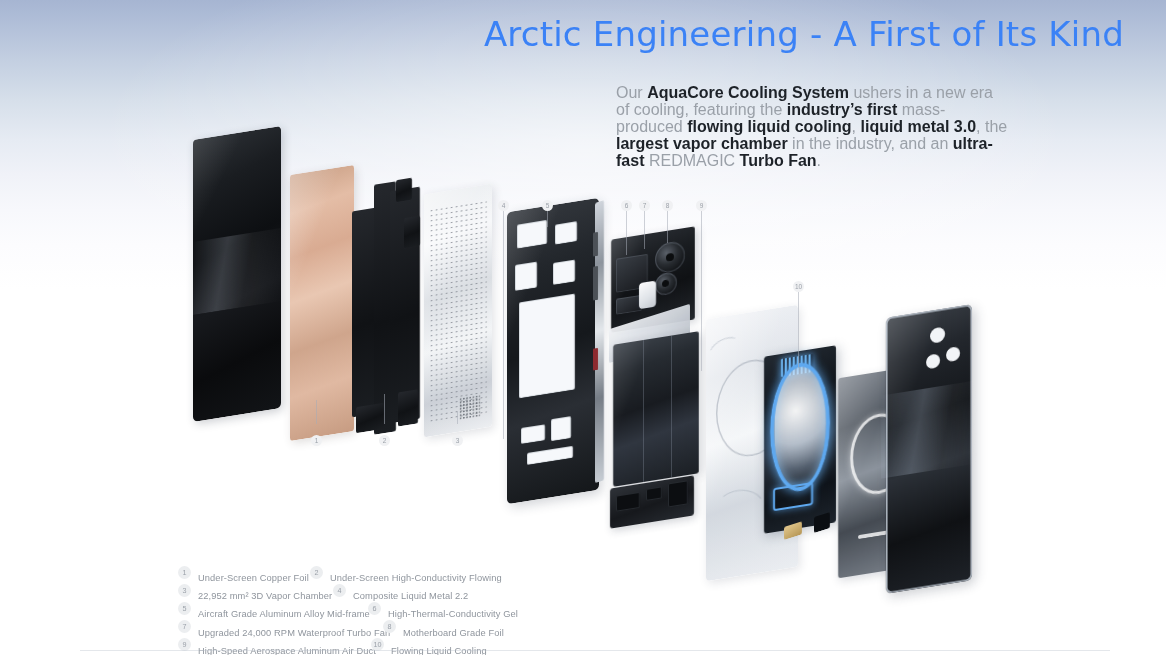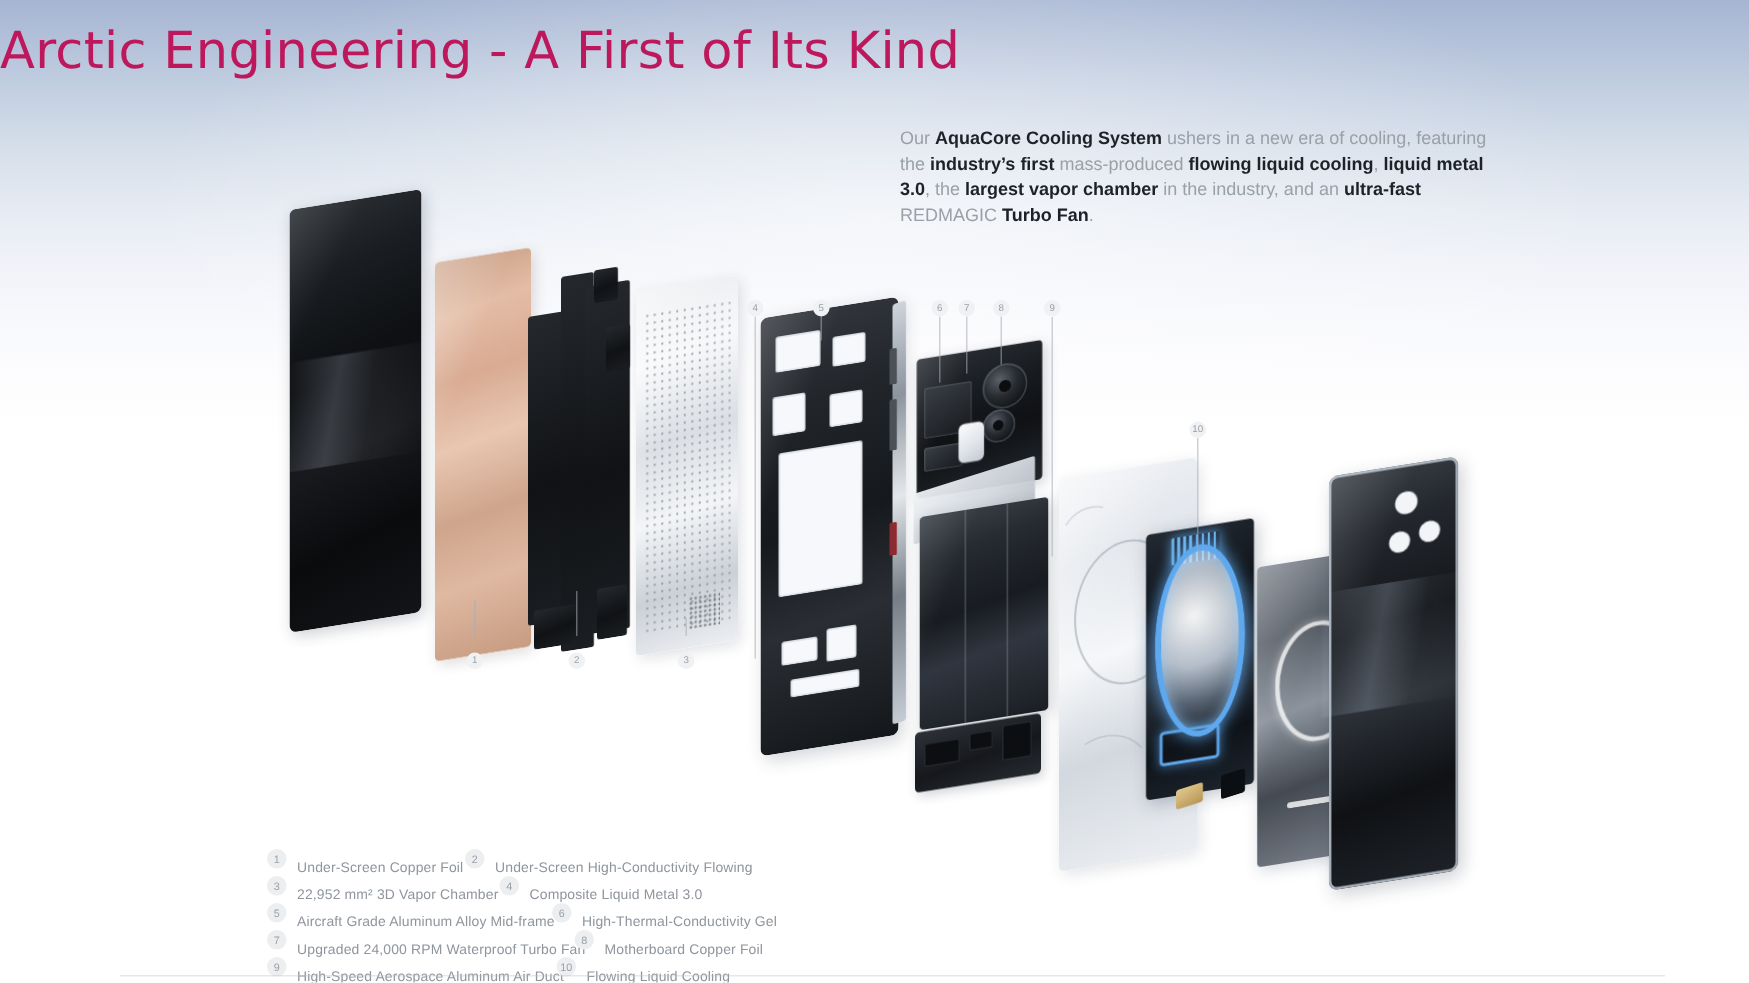--- a/index.html
+++ b/index.html
@@ -26,30 +26,30 @@
       #ffffff 655px);
   }
   #bg-haze{
     position:absolute; left:0; top:0; width:1166px; height:400px;
     background:radial-gradient(ellipse 700px 300px at 50% 150px, rgba(255,255,255,.55) 0%, rgba(255,255,255,0) 70%);
   }
 
   
   #page-title{
     position:absolute; left:0; top:14px; width:1124px;
-    text-align:left;
+    text-align:right;
     font-size:34px; font-weight:400; letter-spacing:.2px;
-    color:#be185d;
+    color:#3b82f6;
     font-family:"DejaVu Sans","Liberation Sans",sans-serif;
   }
 
   
   #intro{
-    position:absolute; left:600px; top:84px; width:392px;
-    font-size:12px; line-height:17px; color:#9aa0a8;
+    position:absolute; left:616px; top:84px; width:392px;
+    font-size:16px; line-height:17px; color:#9aa0a8;
     font-family:"Liberation Sans",sans-serif;
     text-align:left;
   }
   #intro b{ color:#1d2228; font-weight:700; }
 
   
   #stage{
     position:absolute; left:0; top:0; width:1166px; height:600px;
   }
   .part{ position:absolute; transform-style:preserve-3d; }
@@ -426,41 +426,41 @@
         <span class="lg-text">Under-Screen High-Conductivity Flowing</span>
       </div>
     </div>
     <div class="lg-row">
       <div class="lg-item" style="left: 0px;">
         <span class="lg-badge">3</span>
         <span class="lg-text">22,952 mm² 3D Vapor Chamber</span>
       </div>
       <div class="lg-item" style="left: 155px;">
         <span class="lg-badge">4</span>
-        <span class="lg-text">Composite Liquid Metal 3.0</span>
+        <span class="lg-text">Composite Liquid Metal 2.2</span>
       </div>
     </div>
     <div class="lg-row">
       <div class="lg-item" style="left: 0px;">
         <span class="lg-badge">5</span>
         <span class="lg-text">Aircraft Grade Aluminum Alloy Mid-frame</span>
       </div>
       <div class="lg-item" style="left: 190px;">
         <span class="lg-badge">6</span>
         <span class="lg-text">High-Thermal-Conductivity Gel</span>
       </div>
     </div>
     <div class="lg-row">
       <div class="lg-item" style="left: 0px;">
         <span class="lg-badge">7</span>
         <span class="lg-text">Upgraded 24,000 RPM Waterproof Turbo Fan</span>
       </div>
       <div class="lg-item" style="left: 205px;">
         <span class="lg-badge">8</span>
-        <span class="lg-text">Motherboard Copper Foil</span>
+        <span class="lg-text">Motherboard Grade Foil</span>
       </div>
     </div>
     <div class="lg-row">
       <div class="lg-item" style="left: 0px;">
         <span class="lg-badge">9</span>
         <span class="lg-text">High-Speed Aerospace Aluminum Air Duct</span>
       </div>
       <div class="lg-item" style="left: 193px;">
         <span class="lg-badge">10</span>
         <span class="lg-text">Flowing Liquid Cooling</span>

